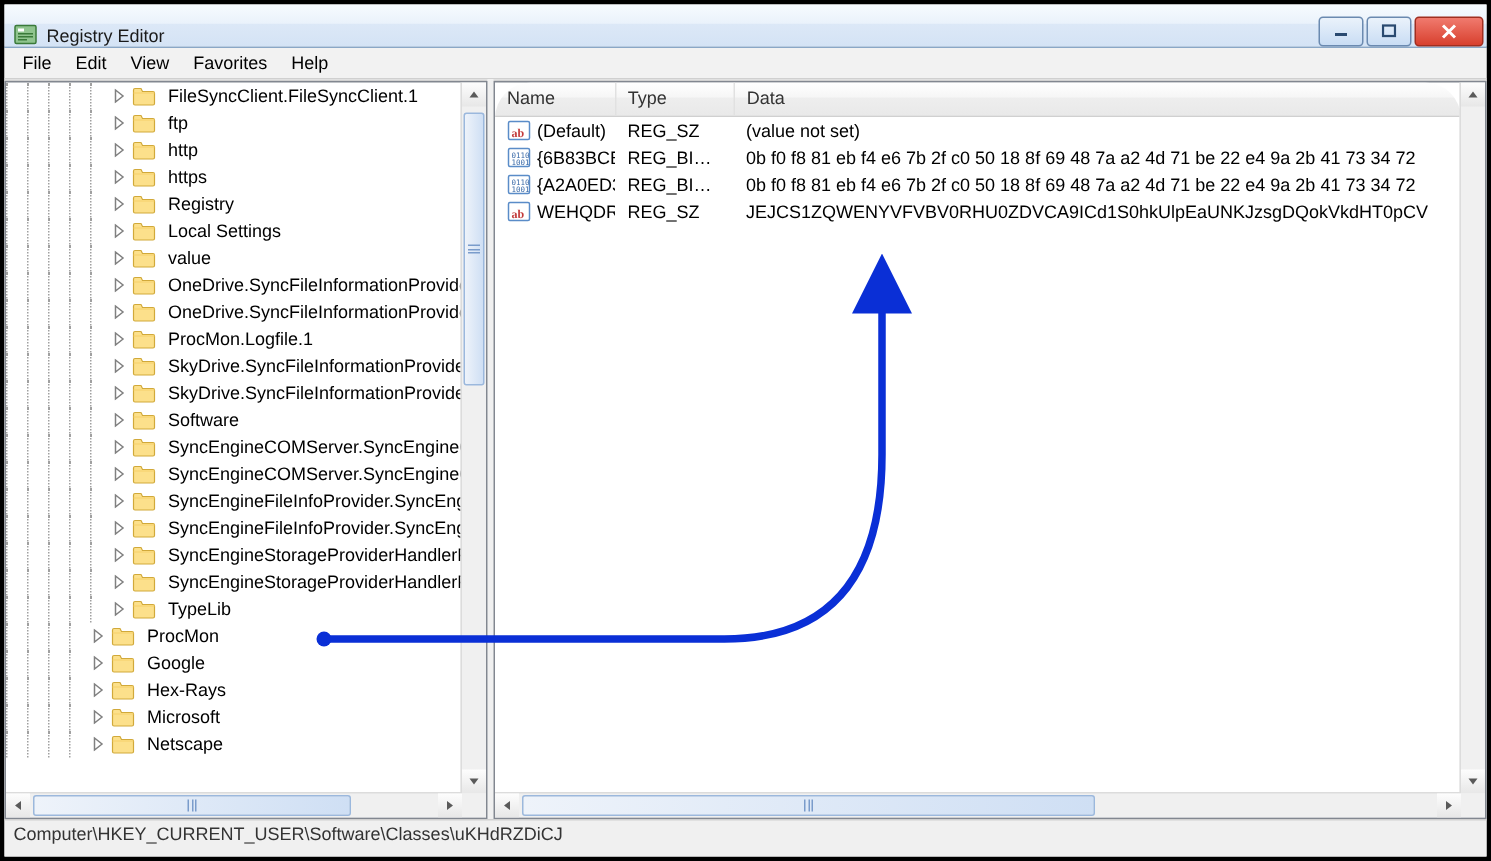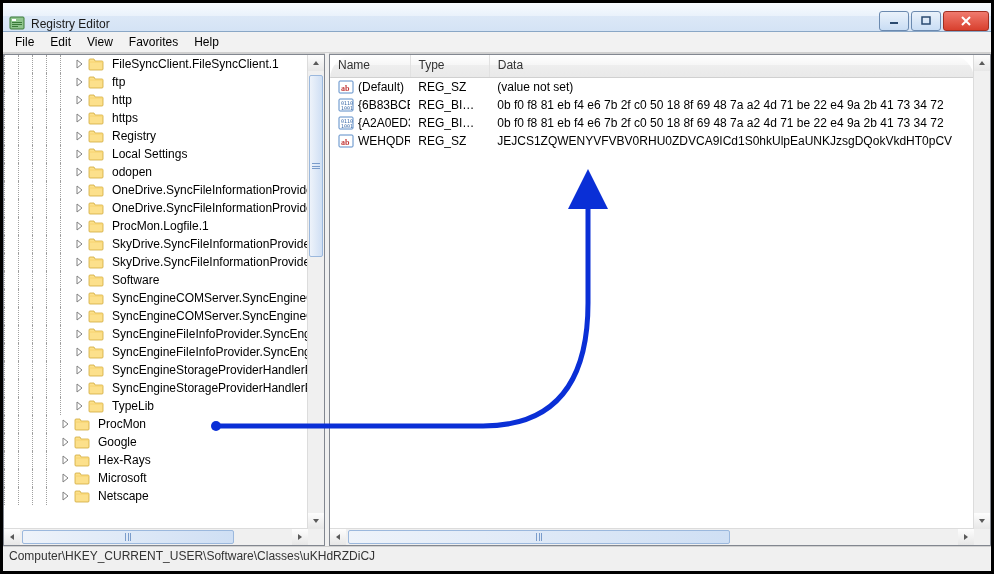--- a/index.html
+++ b/index.html
@@ -252,21 +252,21 @@
               <span class="hspace"></span>
               <span class="expander ">
                 <svg width="10" height="10">
                   <path d="M2 1 L7 5 L2 9 Z" fill="none" stroke="#808080"></path>
                 </svg>
               </span>
               <span class="folder"><svg viewBox="0 0 16 14" width="16" height="14">
                   <path d="M1 3 L1 12 Q1 13 2 13 L14 13 Q15 13 15 12 L15 5 Q15 4 14 4 L7 4 L6 2 L2 2 Q1 2 1 3 Z" fill="#fce08b" stroke="#d1a93a" stroke-width="0.8"></path>
                   <path d="M1 5 L15 5" stroke="#f6d06a" stroke-width="0.8"></path>
                 </svg></span>
-              <span class="label">odopen</span>
+              <span class="label">value</span>
             </div>
             <div class="tree-row">
               <span class="guide"></span>
               <span class="hspace"></span>
               <span class="guide"></span>
               <span class="hspace"></span>
               <span class="guide"></span>
               <span class="hspace"></span>
               <span class="guide"></span>
               <span class="hspace"></span>

